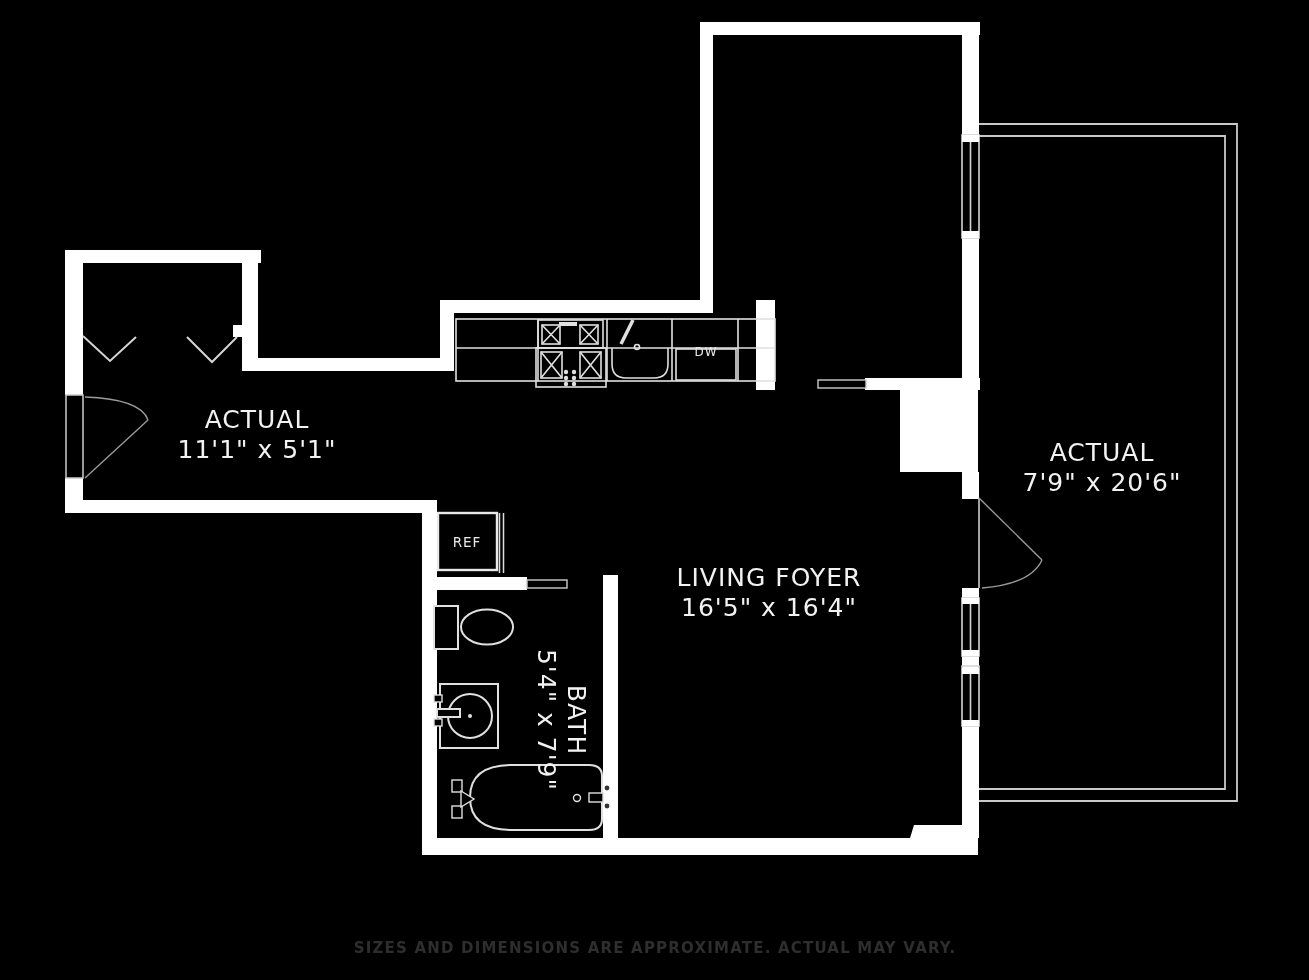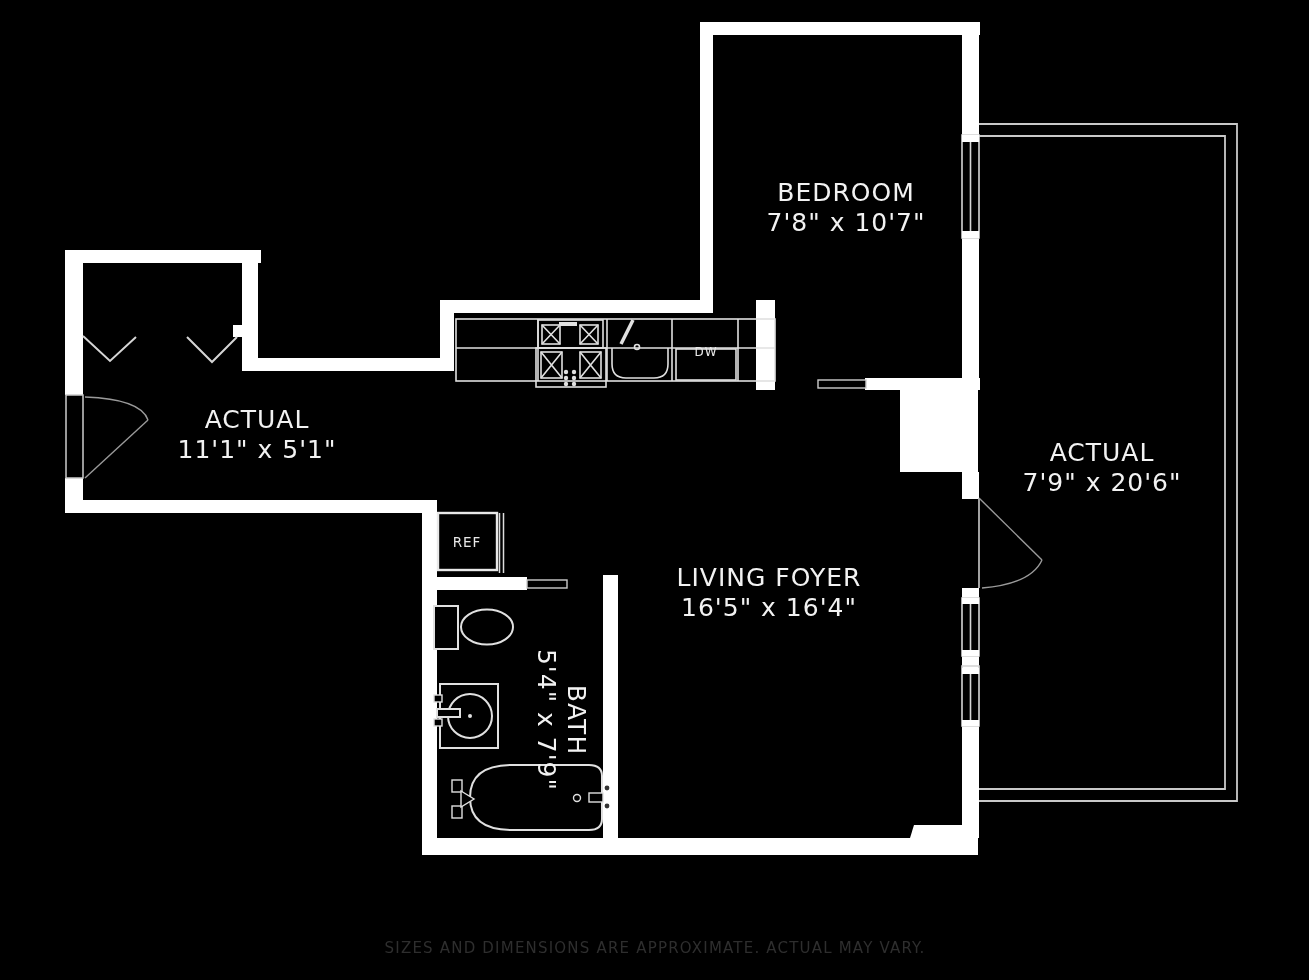--- a/index.html
+++ b/index.html
@@ -9,21 +9,21 @@
   }
   #plan-svg { position:absolute; left:0; top:0; }
   .room-label {
     position:absolute; transform:translate(-50%,-50%);
     color:#f2f2f2; text-align:center; font-size:25px;
     letter-spacing:1px; line-height:1.2; white-space:nowrap;
   }
   .room-label.rotated { transform:translate(-50%,-50%) rotate(90deg); }
   .disclaimer {
     position:absolute; left:655px; top:948px; transform:translate(-50%,-50%);
-    color:#2e2e2e; font-size:15px; letter-spacing:1.2px; white-space:nowrap;
+    color:#2e2e2e; font-size:15px; letter-spacing:1.2px; white-space:nowrap;font-weight:bold;
   }
   svg text { font-family:"DejaVu Sans", sans-serif; }
 </style>
 </head>
 <body>
 
 <div id="stage">
 
 <svg id="plan-svg" width="1309" height="980" viewBox="0 0 1309 980">
 
@@ -174,24 +174,20 @@
       <rect x="452" y="806" width="10" height="12" stroke-width="1.4"></rect>
       <path d="M 461 791 L 474 799 L 461 807 Z" stroke-width="1.4"></path>
       <circle cx="577" cy="798" r="3.5" stroke-width="1.4"></circle>
       <rect x="589" y="793" width="14" height="9" stroke-width="1.4"></rect>
       <circle cx="607" cy="788" r="2.4" fill="#333333" stroke="none"></circle>
       <circle cx="607" cy="806" r="2.4" fill="#333333" stroke="none"></circle>
     </g>
   </g>
 </svg>
 
-  <div class="room-label" style="left:846px; top:208px;">
-    <div>BEDROOM</div>
-    <div>7'8" x 10'7"</div>
-  </div>
 
   <div class="room-label" style="left:257px; top:435px;">
     <div>ACTUAL</div>
     <div>11'1" x 5'1"</div>
   </div>
 
   <div class="room-label" style="left:769px; top:593px;">
     <div>LIVING FOYER</div>
     <div>16'5" x 16'4"</div>
   </div>

